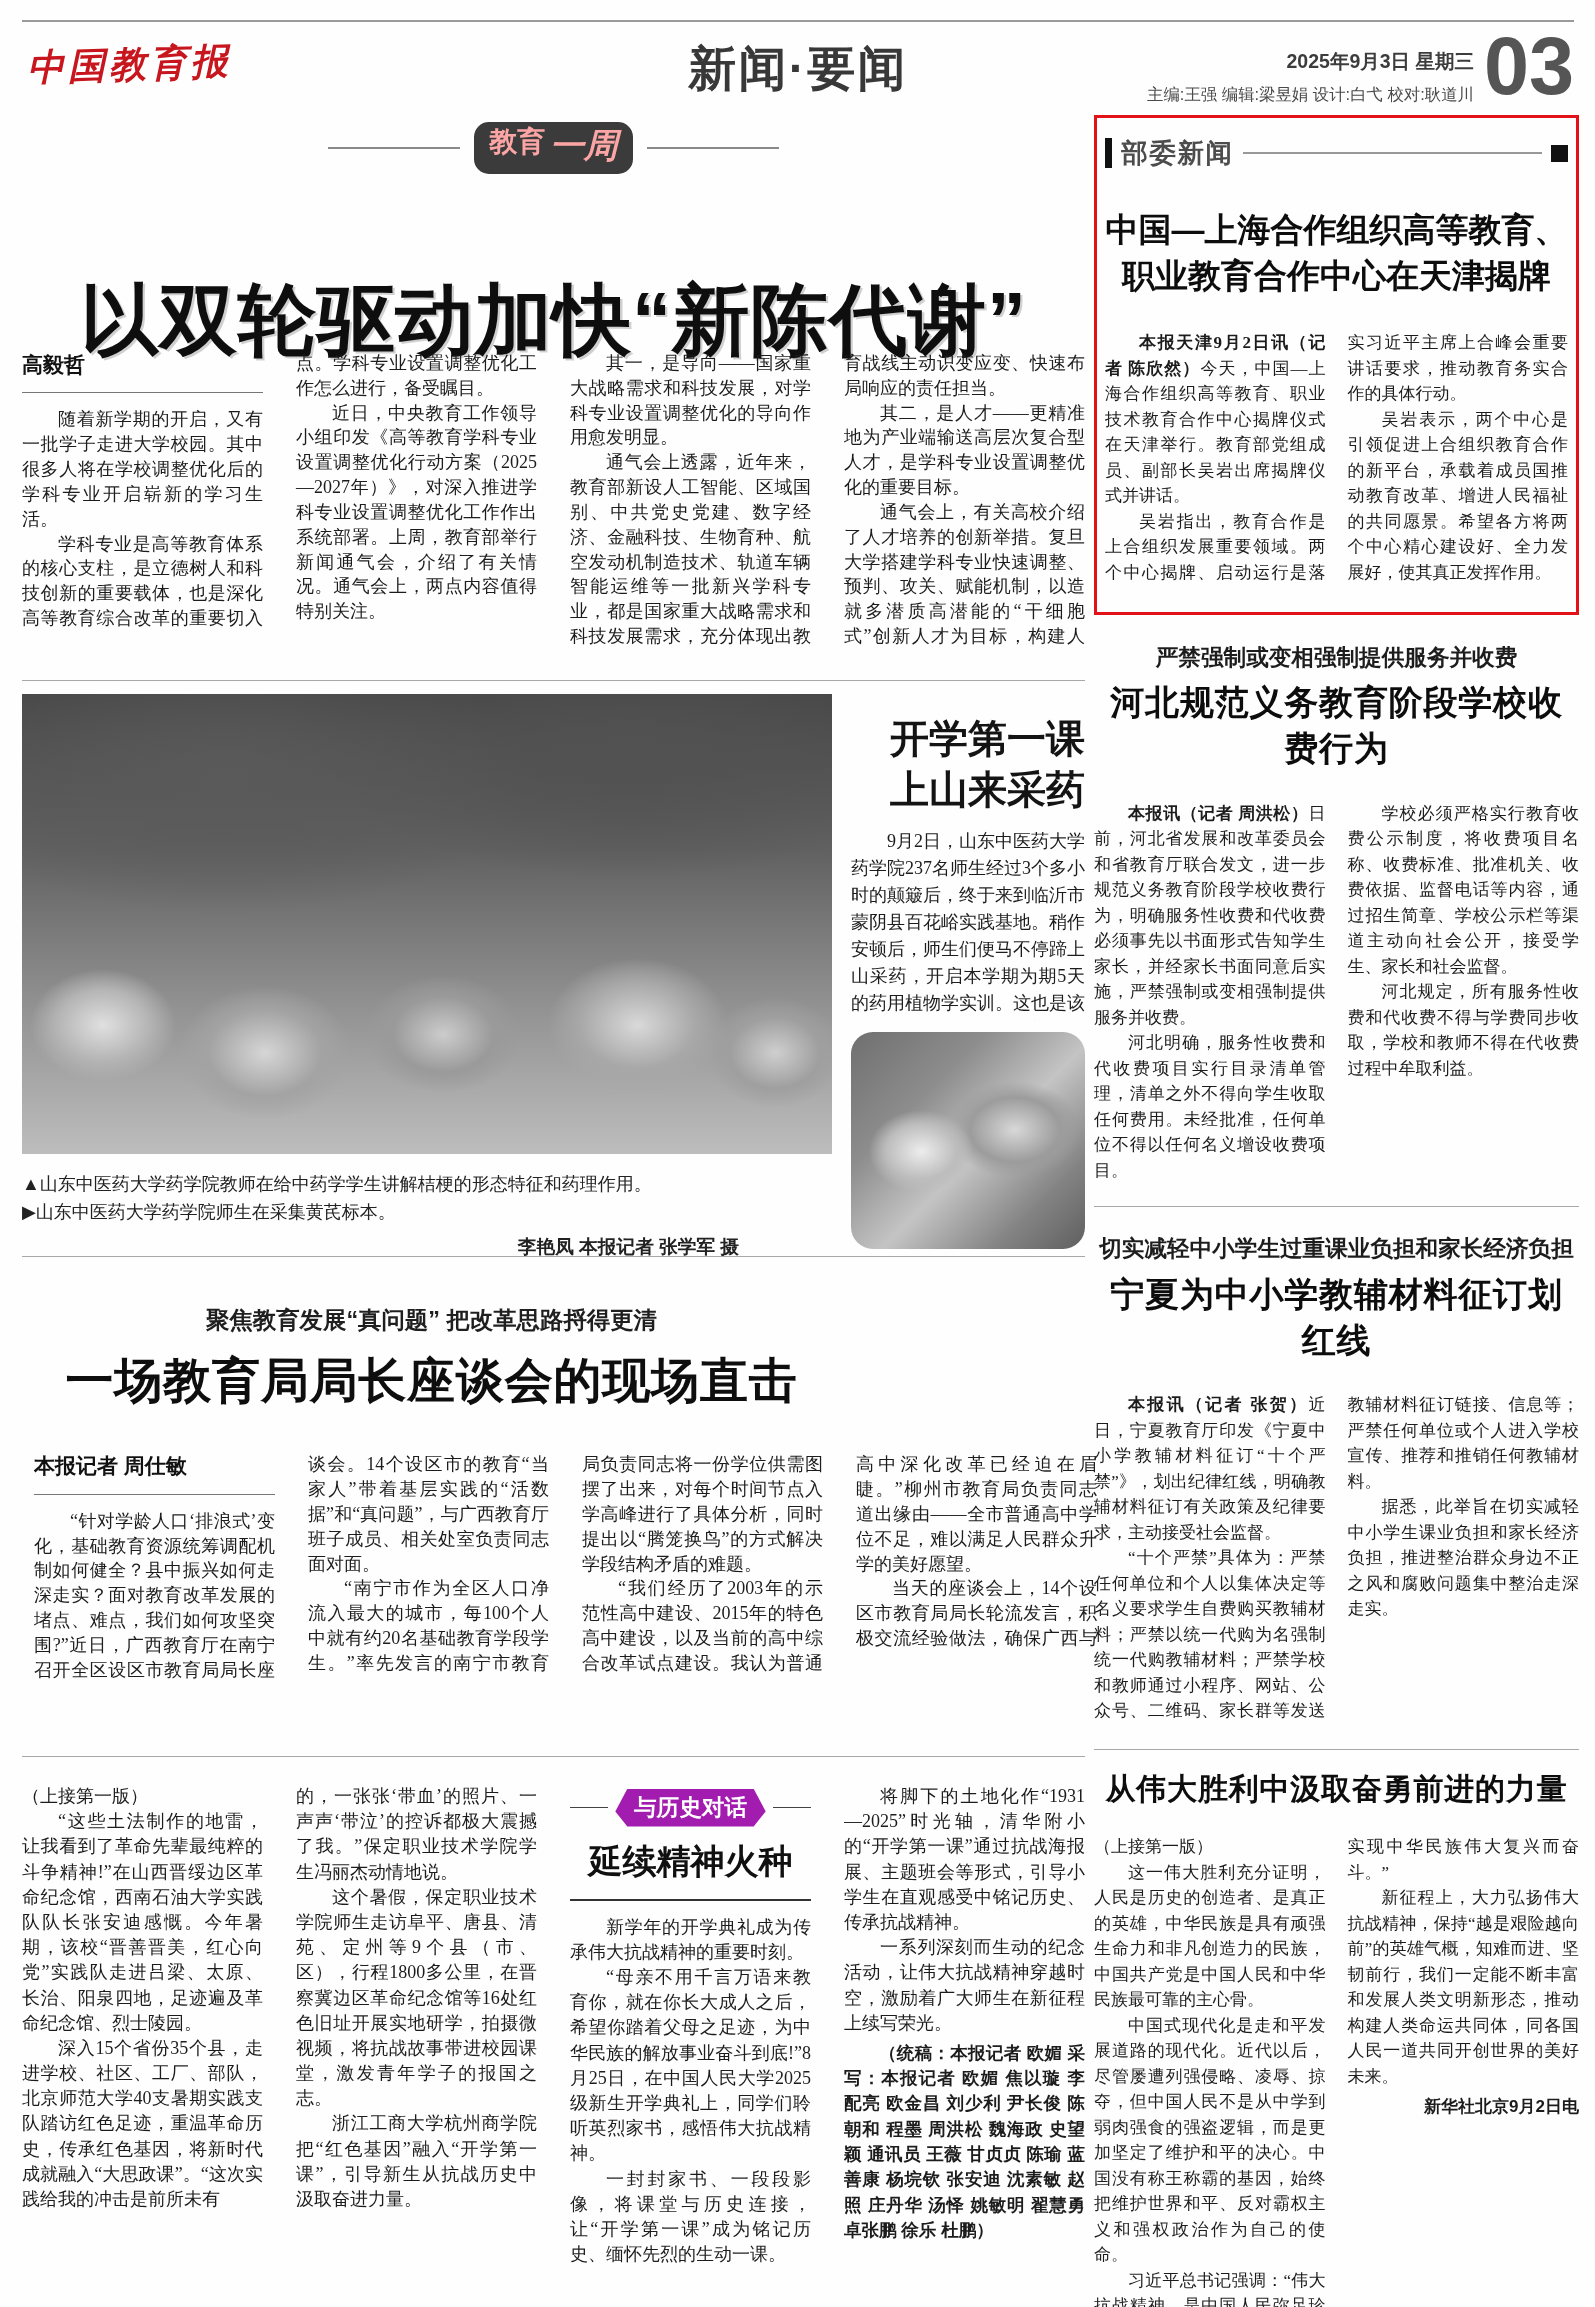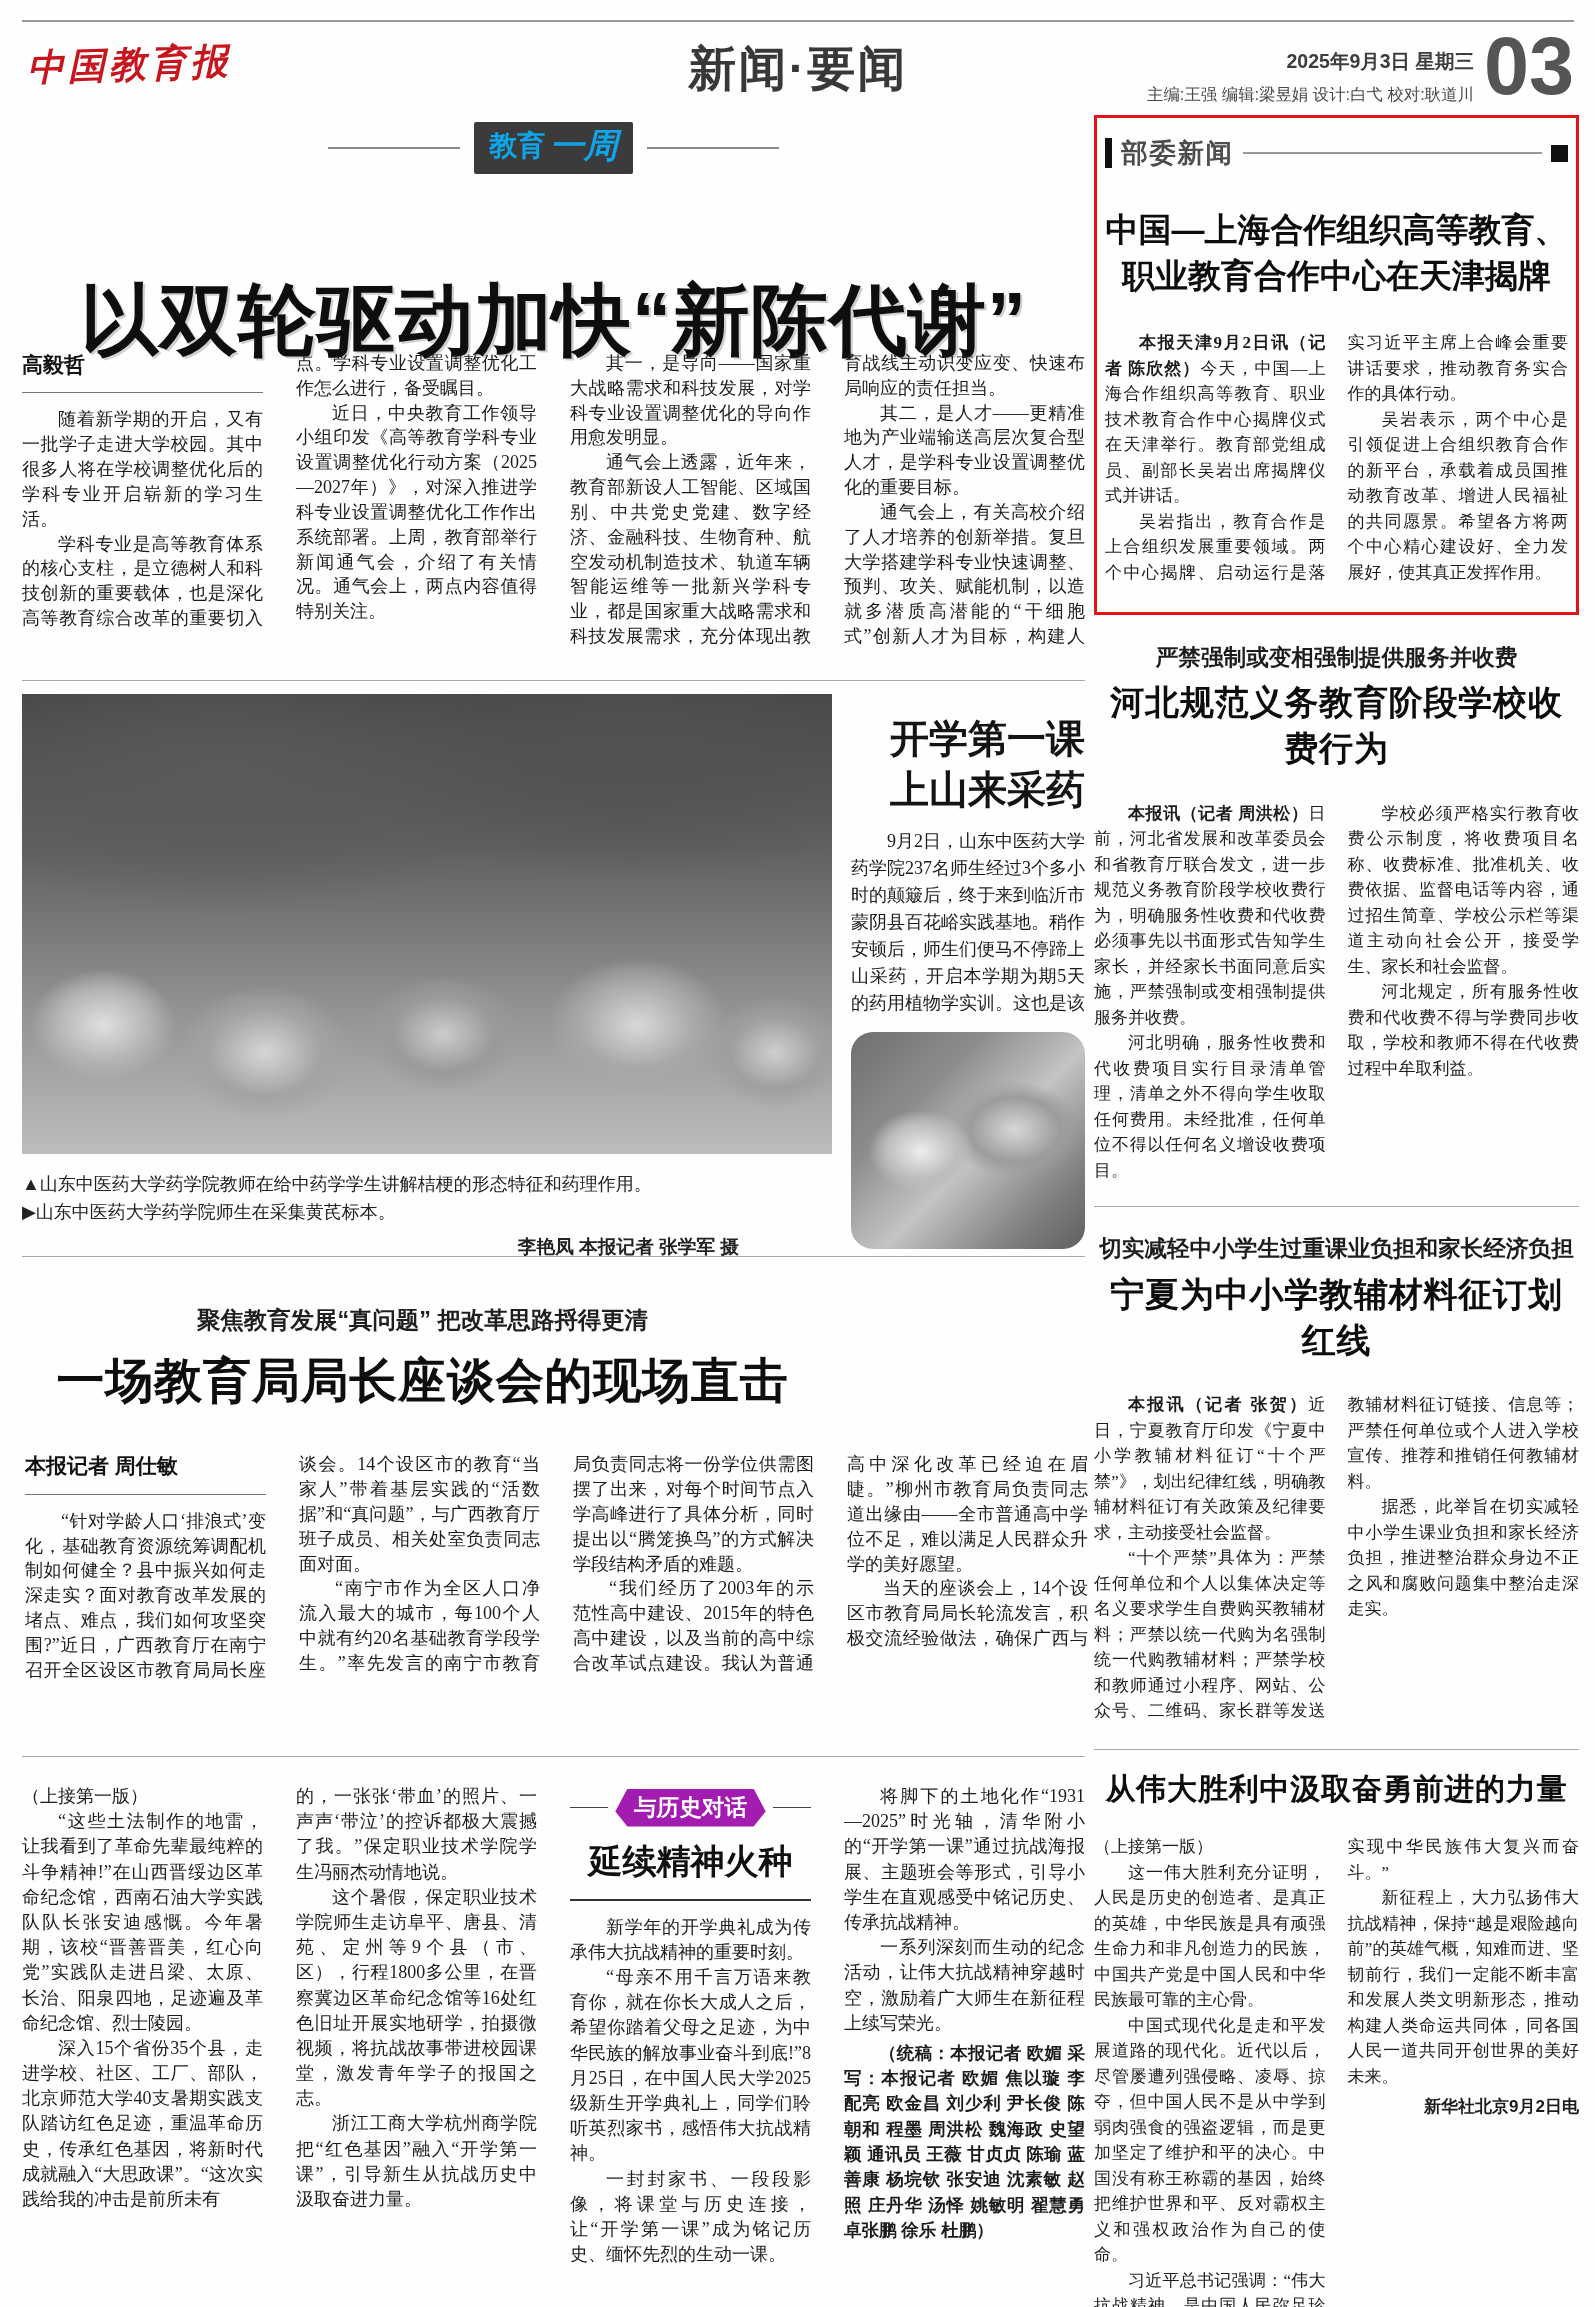--- a/index.html
+++ b/index.html
@@ -16,21 +16,21 @@
   .mast-right{position:absolute;right:100px;top:17px;text-align:right;
         font-family:"Liberation Sans","DejaVu Sans",sans-serif;}
   .date-text{font-size:19.5px;font-weight:bold;color:#3c3c3c;}
   .staff-text{font-size:16.4px;color:#4a4a4a;margin-top:9.3px;}
   .page-num{position:absolute;right:0;top:-4.7px;font-family:"Liberation Sans",sans-serif;
         font-weight:bold;font-size:81px;line-height:1;color:#555;}
   
   .left-zone{position:absolute;left:22px;top:117px;width:1063px;height:2182px;}
   .badge-row{position:absolute;top:4.7px;left:0;width:100%;display:flex;align-items:center;justify-content:center;gap:14px;}
   .badge-line{width:132px;height:1.6px;background:#8a8a8a;}
-  .week-badge{background:#3b3b3b;color:#0ea5e9;border-radius:2px;padding:1.6px 15.6px 4.7px 15.6px;display:flex;align-items:center;gap:4.7px;}
+  .week-badge{background:#3b3b3b;color:#fca5a5;border-radius:15px;padding:1.6px 15.6px 4.7px 15.6px;display:flex;align-items:flex-start;gap:4.7px;}
   .week-badge .b1{font-family:"Liberation Sans",sans-serif;font-weight:900;font-size:28px;}
   .week-badge .b2{font-family:"DejaVu Serif",serif;font-style:italic;font-weight:bold;font-size:34px;}
   .main-headline{position:absolute;top:100px;left:0;width:100%;text-align:center;
         font-family:"Liberation Sans",sans-serif;font-weight:900;font-size:78px;letter-spacing:0.8px;
         color:#0e0e0e;text-shadow:2.3px 2.3px 0 rgba(0,0,0,0.18);}
   .main-body{position:absolute;top:234px;left:0;width:100%;height:321px;
         column-count:4;column-gap:33px;column-fill:auto;overflow:hidden;
         font-size:18px;line-height:1.38;text-align:justify;}
   .flow-byline{font-family:"Liberation Sans",sans-serif;font-weight:bold;font-size:21px;color:#111;
         border-bottom:1.6px solid #777;padding-bottom:12.5px;margin-bottom:14px;break-inside:avoid;}
@@ -57,21 +57,21 @@
   .photo-title{position:absolute;top:20px;width:100%;text-align:right;
         font-family:"Liberation Sans",sans-serif;font-weight:900;font-size:39px;line-height:1.3;color:#141414;}
   .photo-text{position:absolute;top:134px;width:100%;height:193px;overflow:hidden;
         font-size:18px;line-height:1.5;text-align:justify;}
   .small-photo{position:absolute;top:338px;left:0;width:234px;height:217px;border-radius:22px;
      background:
        radial-gradient(ellipse 70px 55px at 30% 55%, #ededed 0%, #bdbdbd 50%, rgba(0,0,0,0) 75%),
        radial-gradient(ellipse 86px 62px at 70% 45%, #d8d8d8 0%, #9c9c9c 52%, rgba(0,0,0,0) 78%),
        linear-gradient(135deg,#6f6f6f 0%,#8d8d8d 30%,#c4c4c4 55%,#838383 80%,#5f5f5f 100%);}
   
-  .roundtable{position:absolute;top:1187px;left:3px;width:100%;}
+  .roundtable{position:absolute;top:1187px;left:12px;width:100%;}
   .rt-head-wrap{width:795px;text-align:center;}
   .rt-kicker{font-family:"Liberation Sans",sans-serif;font-weight:bold;font-size:23.4px;color:#1f1f1f;}
   .rt-headline{margin-top:12.5px;font-family:"Liberation Sans",sans-serif;font-weight:900;
         font-size:48px;letter-spacing:0.8px;color:#0e0e0e;}
   .rt-body{margin-top:37px;width:100%;height:243px;column-count:4;column-gap:33px;column-fill:auto;
         overflow:hidden;font-size:18px;line-height:1.38;text-align:justify;}
   
   .bottom-section{position:absolute;top:1667px;left:0;width:100%;height:510px;display:flex;gap:33px;}
   .bcol{width:241px;height:510px;overflow:hidden;font-size:18px;line-height:1.4;text-align:justify;}
   .hist-badge-row{display:flex;align-items:center;gap:7.8px;margin:4.7px 0 11px 0;}

